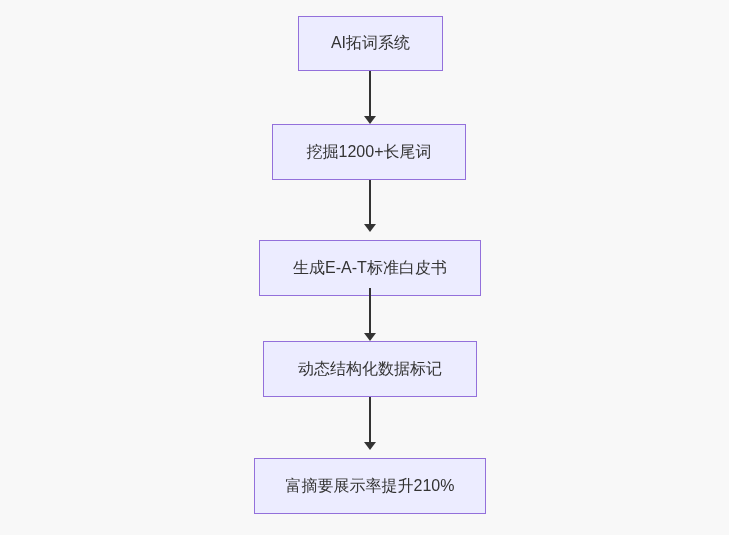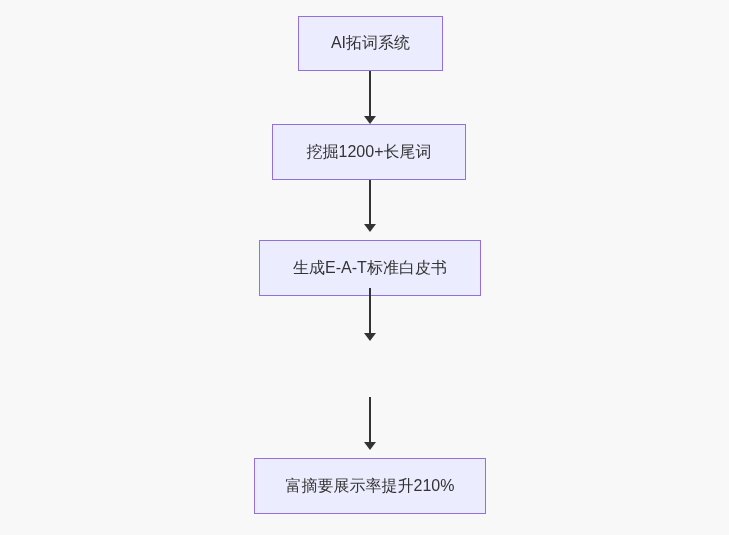--- a/index.html
+++ b/index.html
@@ -81,20 +81,23 @@
   <div class="edge-line e2"></div>
   <div class="edge-head h2"></div>
 
   <div class="node n3">
     <span>生成E-A-T标准白皮书</span>
   </div>
 
   <div class="edge-line e3"></div>
   <div class="edge-head h3"></div>
 
+  <div class="node n4">
+    <span>动态结构化数据标记</span>
+  </div>
 
   <div class="edge-line e4"></div>
   <div class="edge-head h4"></div>
 
   <div class="node n5">
     <span>富摘要展示率提升210%</span>
   </div>
 
 </div>
 

